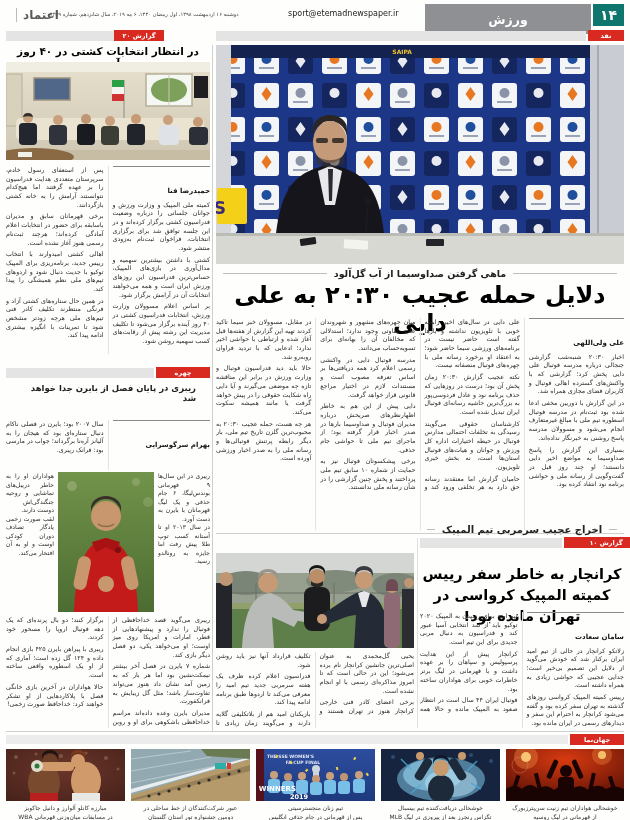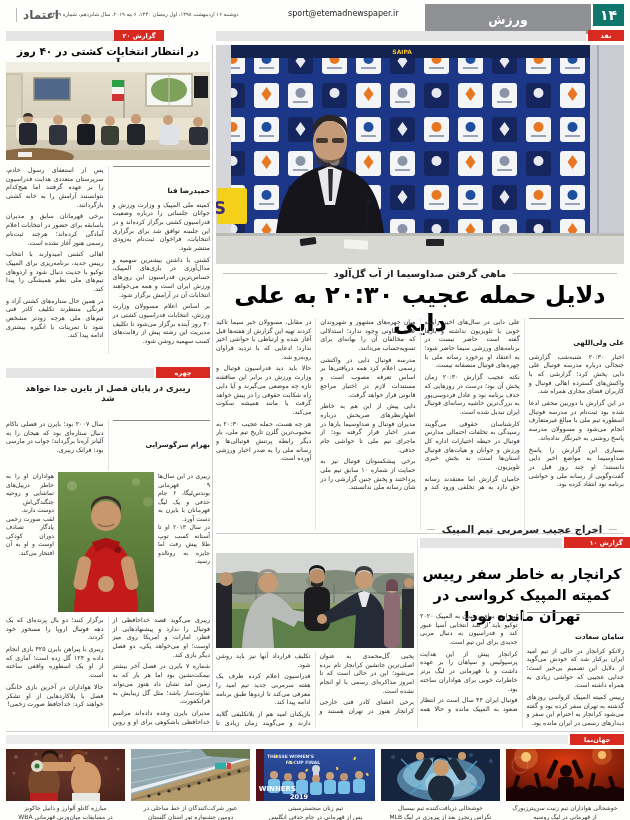--- a/index.html
+++ b/index.html
@@ -10,21 +10,21 @@
   .flexc{display:flex;align-items:center;justify-content:center}
   .pagenum{background:#0f766e;color:#fff;font-size:14px;font-weight:bold}
   .sectionbar{background:#8e9094;color:#fff;font-size:12.5px;font-weight:bold;letter-spacing:1px}
   .email{font-size:8px;color:#222;direction:ltr;text-align:left}
   .dateline{font-size:5.2px;color:#444;white-space:nowrap;direction:rtl;text-align:left}
   .brand{font-size:12px;font-weight:bold;color:#5a5a5a;border-left:1px solid #bbb;padding-left:6px}
   .tagbar{background:#e4e4e4}
   .tagbar.light{background:#ececec}
   .redtag{background:#d92a22;color:#fff;font-size:6.5px;font-weight:bold}
   .hl{font-weight:bold;text-align:center;color:#000}
-  .kicker{font-weight:bold;text-align:center;color:#222;display:flex;align-items:center}
+  .kicker{font-weight:bold;text-align:right;color:#222;display:flex;align-items:center}
   .kicker::before,.kicker::after{content:"";flex:1;border-top:1px solid #bdbdbd;margin:0 7px}
   .bodytext{font-size:6.3px;line-height:1.38;text-align:justify;color:#2a2a2a;overflow:hidden;column-gap:9px;column-rule:1px solid #e2e2e2}
   .cols2{column-count:2}
   .cols4{column-count:4}
   .bodytext p{margin-bottom:3px}
   .byline{font-size:7px;font-weight:bold;color:#111;border-top:1px solid #8a8a8a;padding-top:20px;margin-bottom:4px}
   .tiny{font-size:6.1px;line-height:1.4;text-align:justify;color:#2a2a2a;overflow:hidden}
   .cap{font-size:6px;line-height:1.5;text-align:center;color:#333}
   .cap span{display:block}
   .vline{background:#cfcfcf;width:1px}

